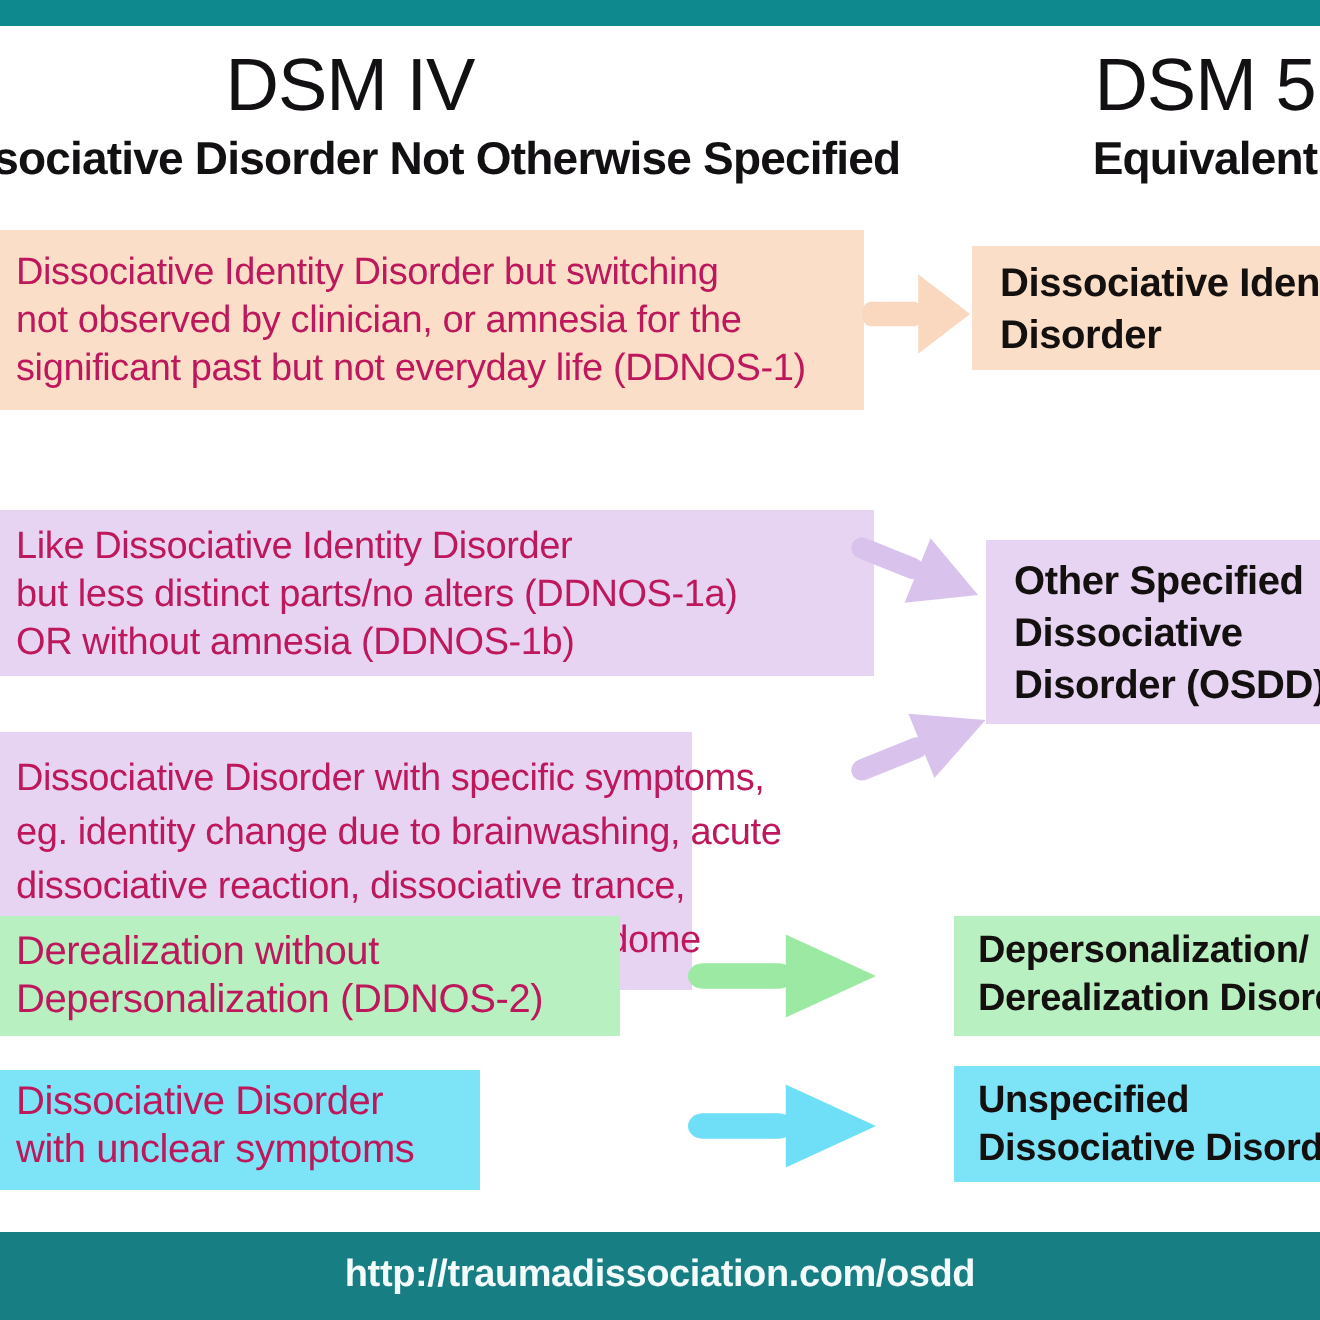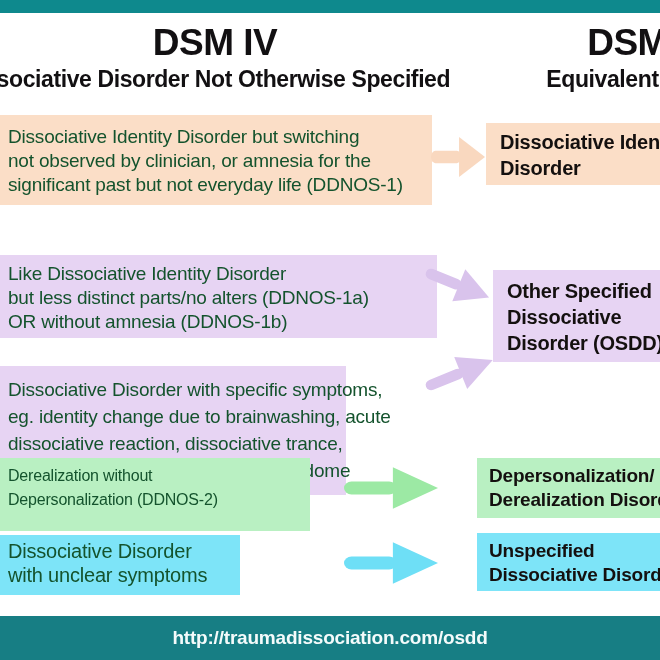--- a/index.html
+++ b/index.html
@@ -9,47 +9,47 @@
     background:#ffffff;
     overflow:hidden;
     font-family:"Liberation Sans", sans-serif;
     color:#332e30;
   }
   .bar{position:absolute;left:0;width:660px;}
   .bar.top{top:0;height:13px;background:var(--teal_top);}
   .bar.bottom{top:616px;height:44px;background:var(--teal_bottom);display:flex;align-items:center;justify-content:center;text-align:right;}
   .url{color:#f4fbfb;font-weight:700;font-size:19px;letter-spacing:-0.2px;}
 
-  .title{position:absolute;font-weight:700;font-size:37px;color:#121012;letter-spacing:-0.5px;white-space:pre;padding-left:40px;}
+  .title{position:absolute;font-weight:400;font-size:37px;color:#121012;letter-spacing:-0.5px;white-space:pre;}
   .subtitle{position:absolute;font-weight:700;font-size:23px;color:#121012;letter-spacing:-0.4px;white-space:pre;}
   #t-left{top:22px;left:0;width:350px;text-align:center;}
   #s-left{top:66px;left:-38px;}
   #t-right{top:22px;left:490px;width:225px;text-align:center;}
   #s-right{top:66px;left:490px;width:225px;text-align:center;}
 
   .box{
     position:absolute;
     white-space:pre;
     font-size:19px;
     letter-spacing:-0.2px;
     line-height:24px;
-    color:#14532d;
+    color:#be185d;
   }
   .box.bold{font-weight:700;color:#14100f;}
   .peach{background:var(--peach);}
   .lavender{background:var(--lavender);}
   .green{background:var(--green);}
   .cyan{background:var(--cyan);}
 
   #box1l{left:0;top:115px;width:432px;height:90px;padding:10px 0 0 8px;box-sizing:border-box;}
   #box1r{left:486px;top:123px;width:190px;height:62px;padding:6px 0 0 14px;box-sizing:border-box;font-size:20px;line-height:26px;}
   #box2l{left:0;top:223px;width:437px;height:83px;padding:7px 0 0 8px;box-sizing:border-box;margin-top:32px;}
   #box3l{left:0;top:318px;width:346px;height:129px;padding:10px 0 0 8px;box-sizing:border-box;line-height:27px;margin-top:48px;}
   #boxOSDD{left:493px;top:270px;width:185px;height:92px;padding:8px 0 0 14px;box-sizing:border-box;font-size:20px;line-height:26px;}
-  #box4l{left:0;top:458px;width:310px;height:73px;padding:6px 0 0 8px;box-sizing:border-box;font-size:16px;}
+  #box4l{left:0;top:458px;width:310px;height:60px;padding:6px 0 0 8px;box-sizing:border-box;font-size:20px;}
   #box4r{left:477px;top:458px;width:195px;height:60px;padding:6px 0 0 12px;box-sizing:border-box;}
   #box5l{left:0;top:535px;width:240px;height:60px;padding:4px 0 0 8px;box-sizing:border-box;font-size:20px;}
   #box5r{left:477px;top:533px;width:195px;height:58px;padding:6px 0 0 12px;box-sizing:border-box;}
 
   .arrow{position:absolute;display:block;}
   .arrow rect,.arrow polygon{fill:currentColor;}
   #a-r1{left:431px;top:134px;width:54px;height:46px;color:var(--peach_arrow);}
   #a-r2{left:426px;top:252px;width:68px;height:40px;color:var(--lavender_arrow);transform:rotate(22deg);transform-origin:0 50%;}
   #a-r3{left:426px;top:367px;width:72px;height:40px;color:var(--lavender_arrow);transform:rotate(-22deg);transform-origin:0 50%;}
   #a-g{left:344px;top:464px;width:94px;height:48px;color:var(--green_arrow);}

